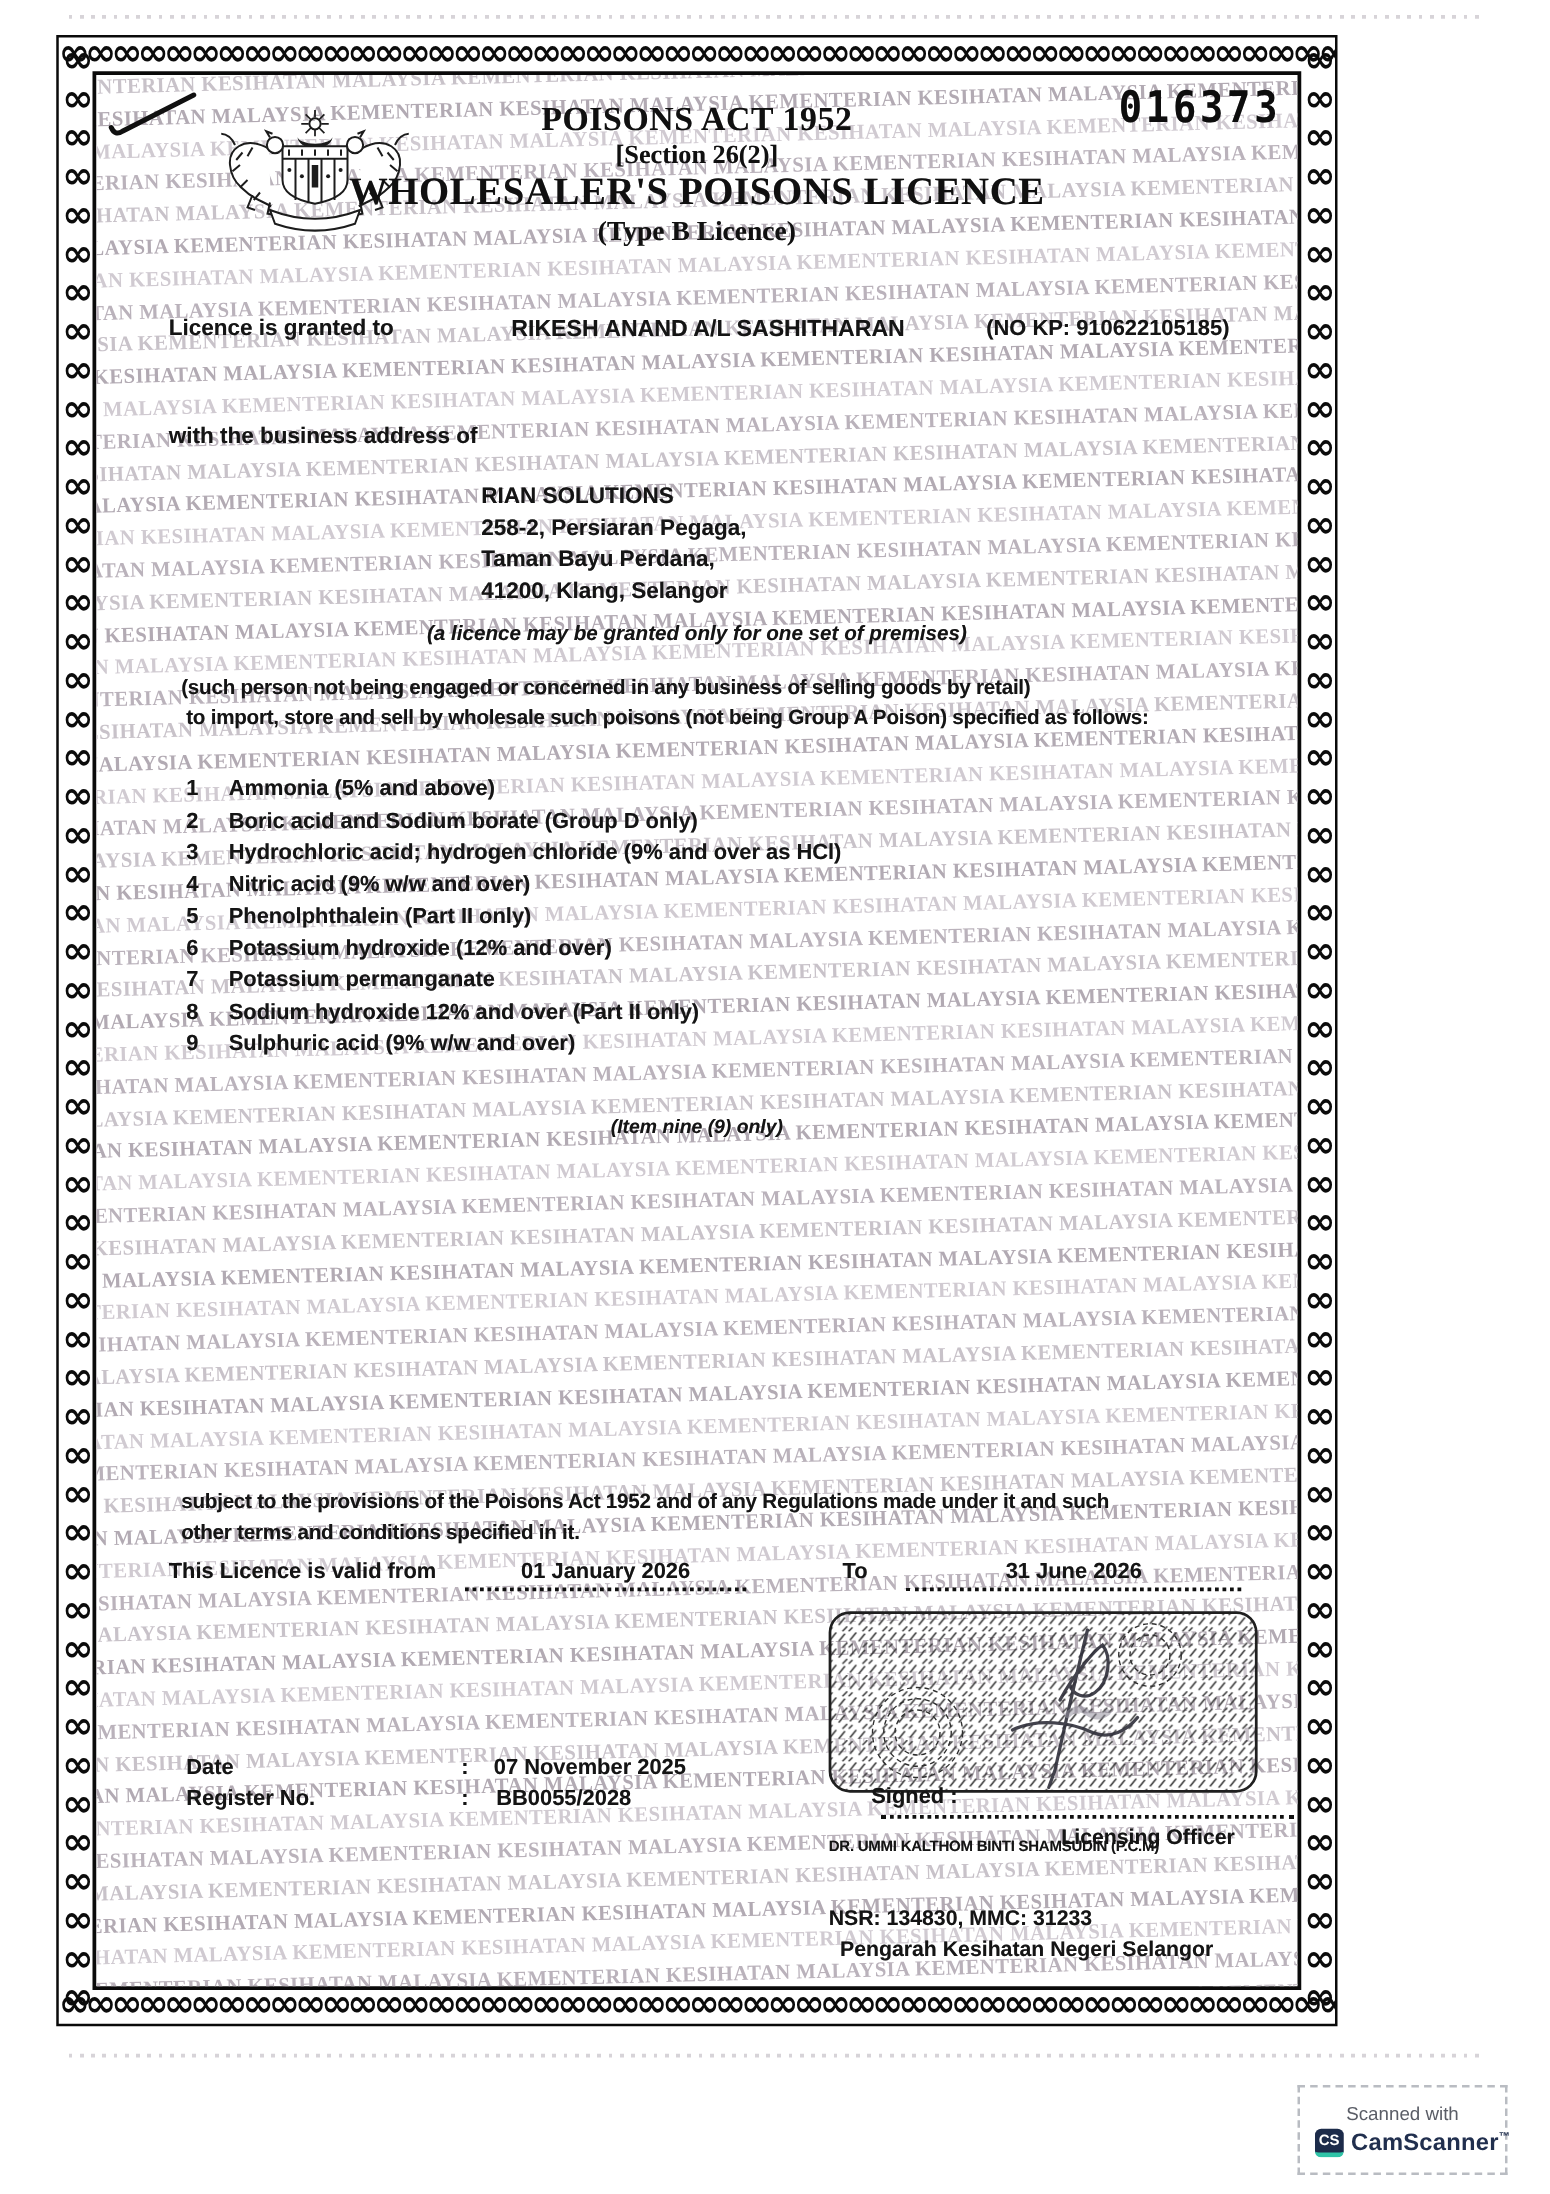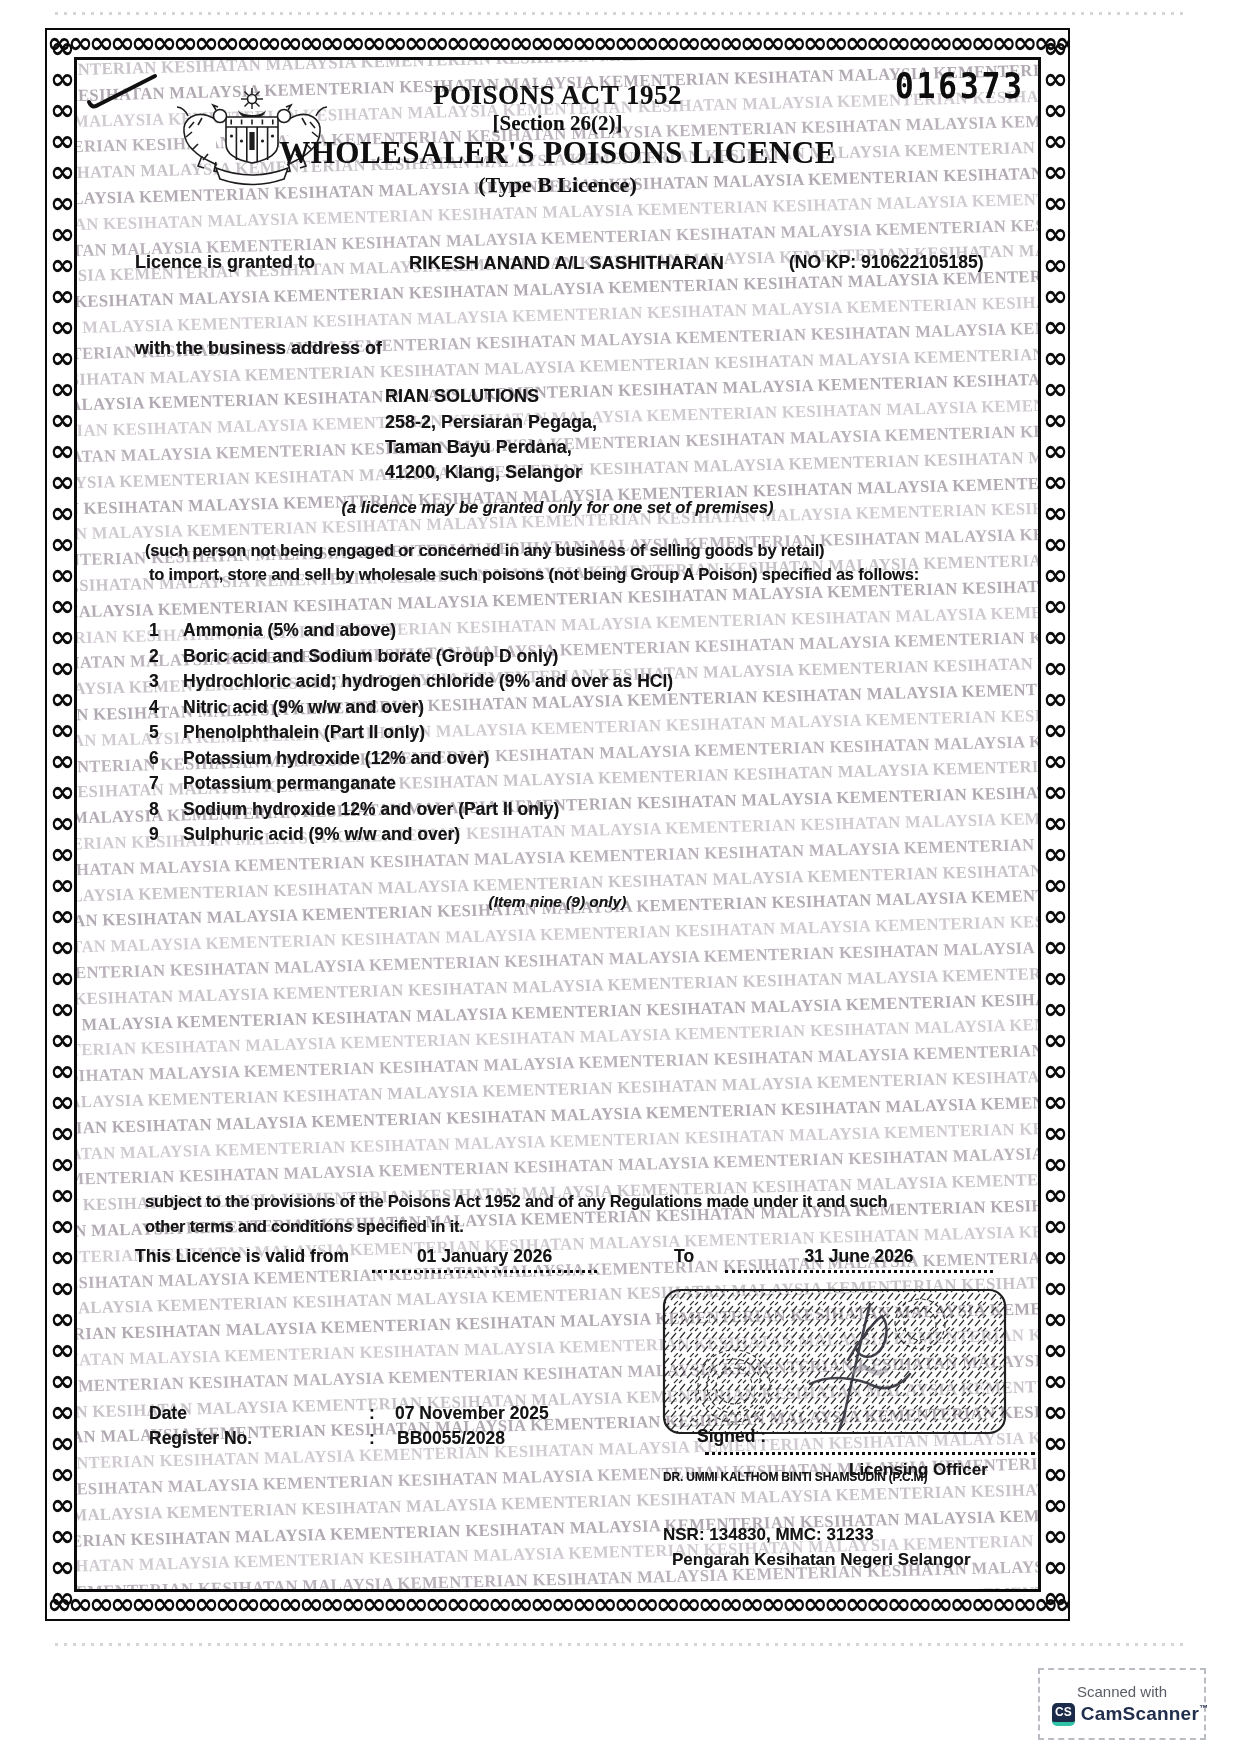--- a/index.html
+++ b/index.html
@@ -41,21 +41,21 @@
   .para{font-size:16.5px;letter-spacing:-.2px}
   .addr{font-size:18px}
   .dotted{border-bottom:3.5px dotted #101010;padding:0 8px 3px;display:inline-block;}
   .note-sm{font-size:15.5px;font-style:italic}
   .dotline{position:absolute;border-top:3.5px dotted #101010;height:0;}
   
   .cam-badge{position:absolute;left:1038px;top:1668px;width:164px;height:68px;border:2px dashed #b9bcc2;
     background:#fff;display:flex;flex-direction:column;align-items:center;justify-content:center;gap:3px;
     font-family:"Liberation Sans",sans-serif;}
   .cam-line1{font-size:15px;color:#5a5d66;}
-  .cam-row{display:flex;align-items:flex-start;gap:6px;margin-left:16px;}
+  .cam-row{display:flex;align-items:flex-end;gap:6px;margin-left:16px;}
   .cs-logo{width:23px;height:23px;background:#1c2b4a;border-radius:5px;border-bottom:4px solid #2fc3a7;
     box-sizing:border-box;color:#fff;font-weight:700;font-size:12px;display:flex;align-items:center;
     justify-content:center;}
   .cam-name{font-weight:700;font-size:19px;color:#212f4e;letter-spacing:.2px;}
   .cam-tm{font-size:9px;color:#212f4e;vertical-align:top;}
 </style>
 </head>
 <body>
 
 <div class="page">

